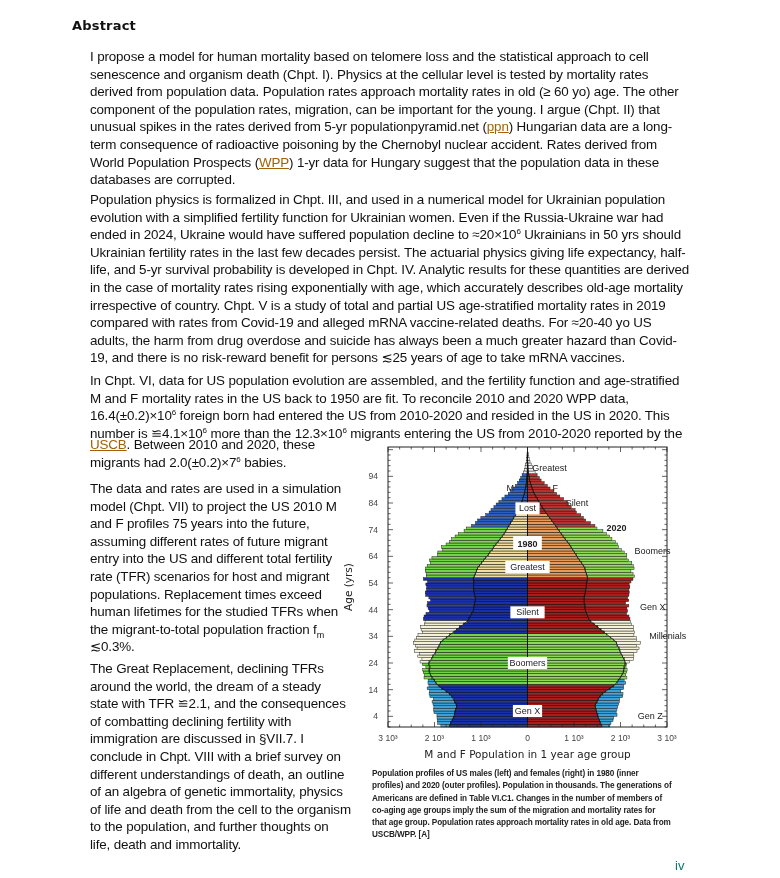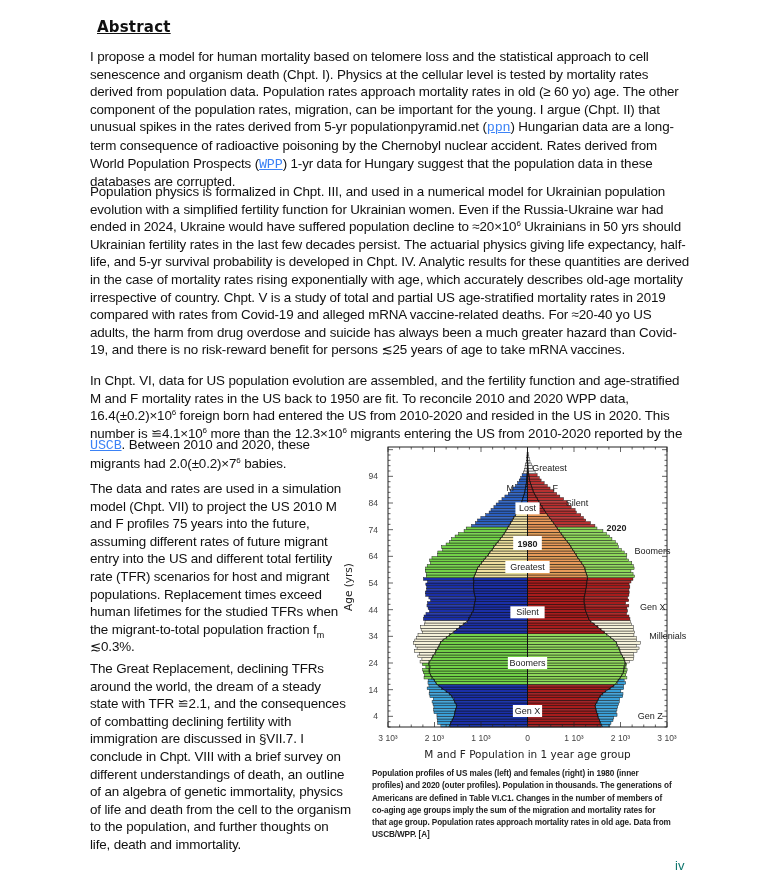--- a/index.html
+++ b/index.html
@@ -1,25 +1,25 @@
 <!DOCTYPE html>
 <html><head>
 <meta charset="utf-8">
 <style>
   html, body { margin: 0; padding: 0; background: #ffffff; }
   body { width: 780px; height: 878px; position: relative; overflow: hidden; font-family: "Liberation Sans", sans-serif; color: #111; }
-  .title { position: absolute; left: 97px; top: 18px; font-family: "DejaVu Sans", sans-serif; font-weight: bold; font-size: 15px; letter-spacing: 0.2px; text-decoration: underline; }
+  .title { position: absolute; left: 72px; top: 18px; font-family: "DejaVu Sans", sans-serif; font-weight: bold; font-size: 13px; letter-spacing: 0.2px; }
   .para { position: absolute; left: 90px; font-size: 13.4px; line-height: 17.6px; letter-spacing: -0.15px; }
   .p1 { top: 48px; width: 600px; }
-  .p2 { top: 183px; width: 600px; }
+  .p2 { top: 191px; width: 600px; }
   .p3 { top: 365px; width: 600px; margin-top: 7px; }
   .p3b { top: 436px; width: 270px; }
   .p4 { top: 480px; width: 262px; }
   .p5 { top: 660px; width: 262px; }
-  a.lnk { color: #3b82f6; text-decoration: underline; font-family: Liberation Mono, monospace; }
+  a.lnk { color: #a16207; text-decoration: underline; }
   sup { font-size: 8px; vertical-align: 5px; line-height: 0; }
   sub { font-size: 9px; line-height: 0; }
   .caption { position: absolute; left: 372px; top: 768px; width: 300px; font-family: Liberation Sans, sans-serif; font-weight: bold; font-size: 8.2px; line-height: 12.3px; color: #222; letter-spacing: -0.1px; }
   .pagenum { position: absolute; left: 675px; top: 858px; font-size: 13px; color: #0f766e; }
   #chart { position: absolute; left: 330px; top: 440px; }
   .tick-label { font-family: "Liberation Sans", sans-serif; font-size: 8.5px; fill: #444; }
   .axis-title { font-family: "DejaVu Sans", sans-serif; font-size: 10.5px; fill: #222; }
   .anno { font-family: "Liberation Sans", sans-serif; font-size: 9px; fill: #222; }
   .anno-box { fill: #fff; }
 </style>

